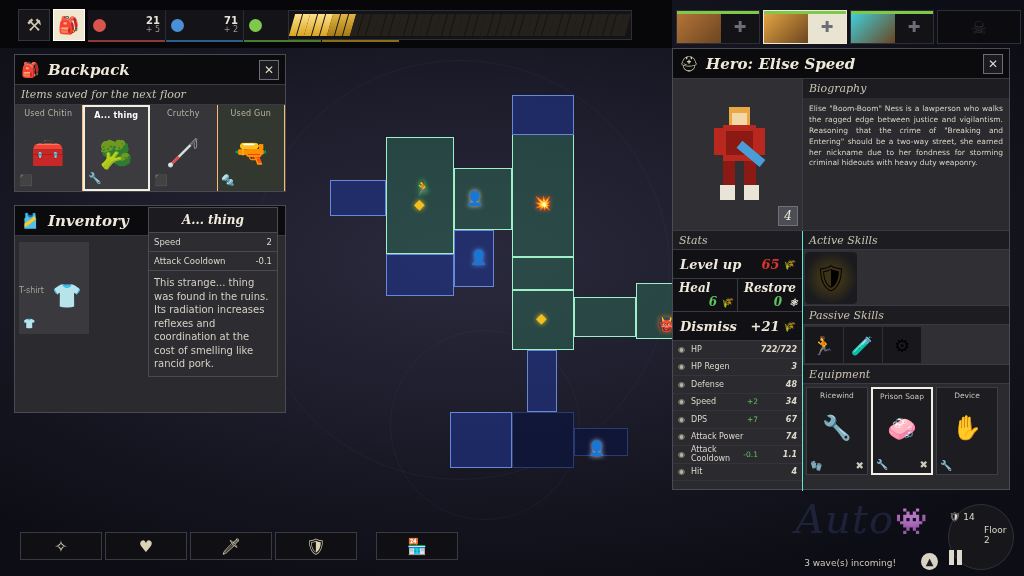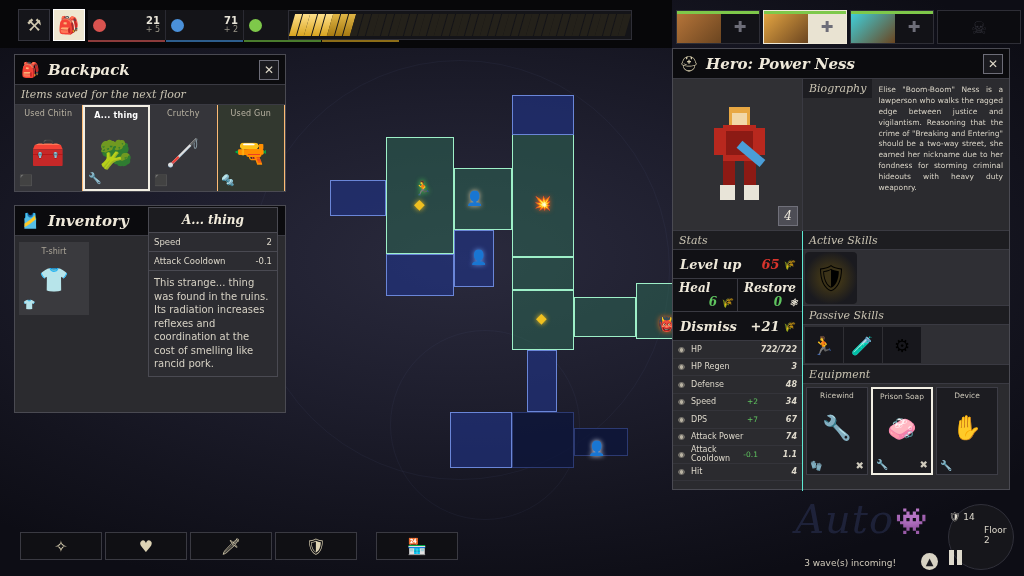--- a/index.html
+++ b/index.html
@@ -85,22 +85,22 @@
     position:absolute; left:50%; top:28px; transform:translateX(-50%);
     width:44px; height:40px; display:flex; align-items:center; justify-content:center; font-size:27px;
   }
   .slot .cor { position:absolute; left:4px; bottom:4px; font-size:11px; color:#cdc8ba; }
 
   
   #inventory { left:14px; top:205px; width:272px; height:208px; }
   .inv-body { display:flex; height:178px; }
   .inv-grid { width:80px; padding:6px 0 0 4px; }
   .inv-cell {
-    position:relative; width:70px; height:73px; background:#3a3a3e;
-    display:flex; flex-direction:column; align-items:center; padding-top:5px;
+    position:relative; width:70px; height:92px; background:#3a3a3e;
+    display:flex; flex-direction:row; align-items:center; padding-top:5px;gap:8px;
   }
   .inv-cell .nm { font-size:8px; color:#a9a396; }
   .inv-cell .art { margin-top:10px; font-size:24px; color:#b6b1a4; }
   .inv-cell .cor { position:absolute; left:4px; bottom:5px; font-size:10px; color:#cdc8ba; }
 
   
   #tooltip { position:absolute; left:148px; top:207px; width:130px; z-index:30; }
   .tt-title {
     background:#1c1c20; border:1px solid #4a4a52; height:26px;
     display:flex; align-items:center; justify-content:center;
@@ -131,21 +131,21 @@
   .hero-top { display:flex; height:152px; border-bottom:1px solid #3a3a42; }
   .hero-art {
     position:relative; width:130px; background:#303034; border-right:1px solid #3a3a42;
     display:flex; align-items:center; justify-content:center;
   }
   .lvl-badge {
     position:absolute; right:4px; bottom:4px; width:20px; height:20px; background:#4d4d55;
     border:1px solid #70707a; font-family:"DejaVu Serif",serif; font-style:italic; font-size:12px;
     color:#f0ecdf; display:flex; align-items:center; justify-content:center;
   }
-  .bio { flex:1; display:flex; }
+  .bio { flex:1; display:flex; flex-direction:column; }
   .bio-hd {
     height:19px; background:#1d1d21; display:flex; align-items:center; padding:0 6px;
     font-family:"DejaVu Serif",serif; font-style:italic; font-size:11px; color:#c9c3b2;
   }
   .bio-txt { padding:6px; font-size:7.5px; line-height:1.45; color:#d8d3c6; text-align:justify; }
 
   .hero-mid { display:flex; height:260px; }
   .col-l { width:130px; border-right:1px solid #5eead4; }
   .col-r { flex:1; }
   .sec-hd {
@@ -436,21 +436,21 @@
           <span>Attack Cooldown</span>
           <span class="val">-0.1</span>
         </div>
       </div>
     <div class="tt-desc">This strange... thing was found in the ruins. Its radiation increases reflexes and coordination at the cost of smelling like rancid pork.</div>
   </div>
 
   <div class="panel" id="hero">
     <div class="panel-hd">
       <span class="hd-icon">⛑</span>
-      <span class="ttl">Hero: Power Ness</span>
+      <span class="ttl">Hero: Elise Speed</span>
       <span class="x-btn">✕</span>
     </div>
 
     <div class="hero-top">
       <div class="hero-art">
         <svg width="72" height="108" viewBox="0 0 24 36">
           <rect x="9" y="2" width="7" height="6" fill="#e8a843"></rect>
           <rect x="10" y="4" width="5" height="4" fill="#f2d8a8"></rect>
           <rect x="7" y="8" width="11" height="12" fill="#b8281e"></rect>
           <rect x="8" y="10" width="9" height="8" fill="#8c1a14"></rect>

